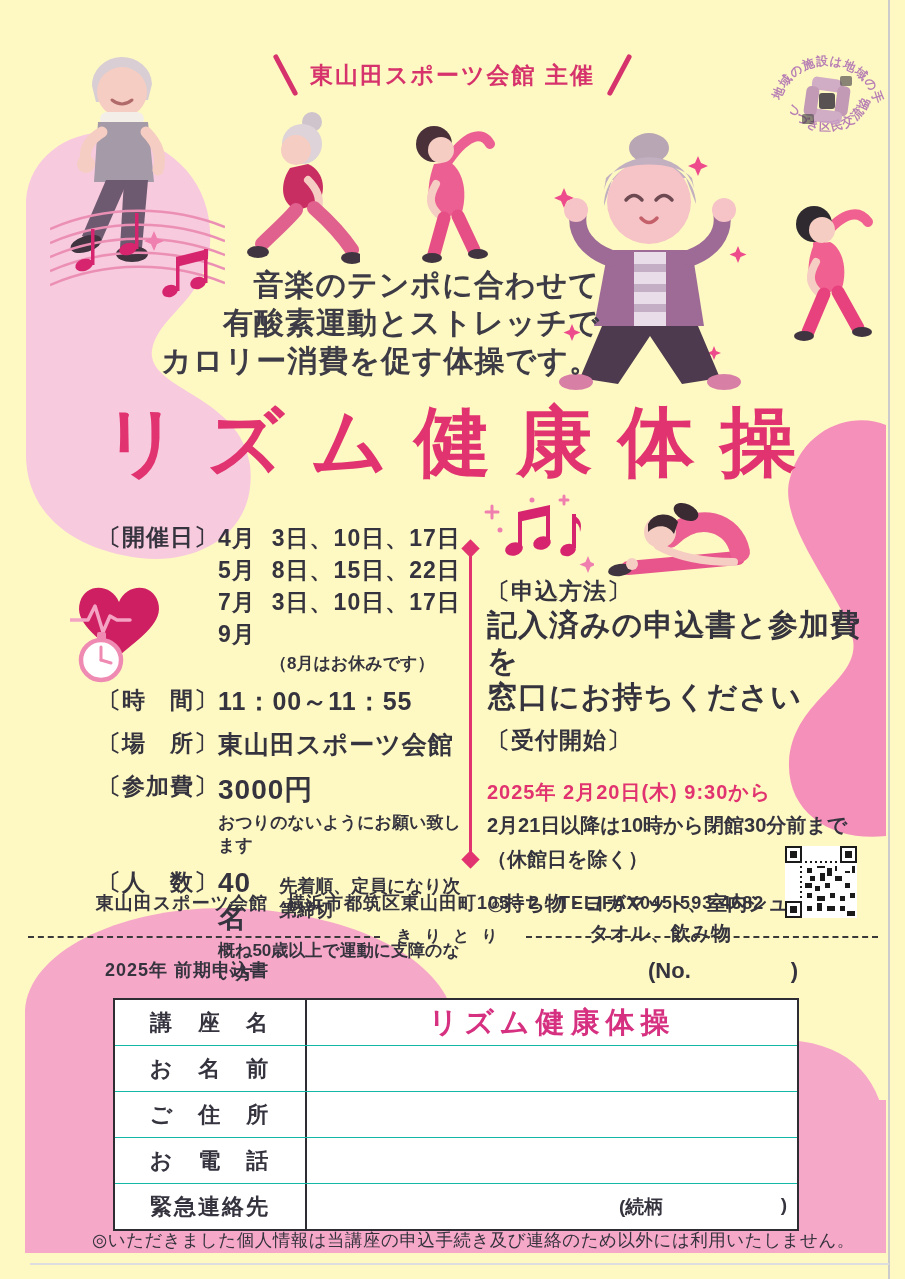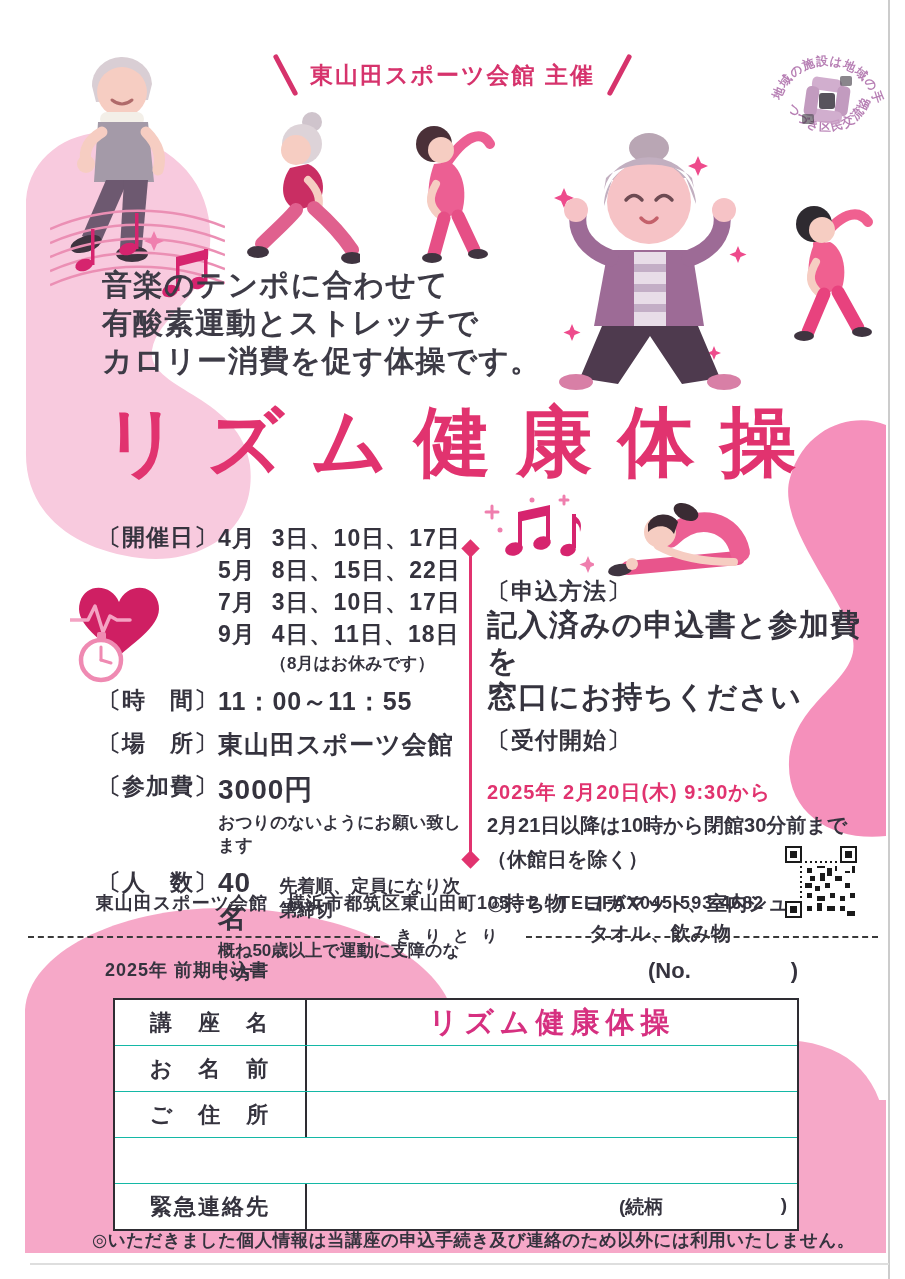--- a/index.html
+++ b/index.html
@@ -1,27 +1,27 @@
 <!DOCTYPE html>
 <html><head>
 <meta charset="utf-8">
 <style>
   html,body{margin:0;padding:0;background:#e9e9e9;}
-  #page{position:relative;width:905px;height:1279px;background:#ffffff;overflow:hidden;
+  #page{position:relative;width:905px;height:1279px;background:#fef9c3;overflow:hidden;
         font-family:"Liberation Sans","DejaVu Sans",sans-serif;color:#35333e;}
   .abs{position:absolute;}
   svg{display:block;}
   
   .banner{top:52px;left:0;width:100%;display:flex;justify-content:center;align-items:center;gap:22px;}
   .slash{width:5px;height:46px;border-radius:3px;background:#d6336c;}
   .slash.l{transform:rotate(-28deg);}
   .slash.r{transform:rotate(28deg);}
   .banner-text{font-size:23px;font-weight:700;color:#d6336c;letter-spacing:2px;}
   
-  .intro{top:266px;left:102px;width:490px;text-align:left;font-size:30px;line-height:38px;
+  .intro{top:266px;left:110px;width:490px;text-align:right;font-size:30px;line-height:38px;
          font-weight:700;color:#3d3b46;letter-spacing:1px;}
   
   .main-title{top:392px;left:0;width:100%;text-align:center;font-size:76px;font-weight:800;
               color:#e1336f;letter-spacing:26px;white-space:nowrap;text-indent:20px;}
   
   .leftcol{top:522px;left:98px;width:375px;}
   .srow-wrap{display:flex;}
   .slabel{width:120px;flex:0 0 120px;font-size:23px;font-weight:700;letter-spacing:1px;}
   .sched-rows{display:flex;flex-direction:column;}
   .srow{display:flex;gap:16px;font-size:23px;font-weight:700;line-height:32px;letter-spacing:1px;}
@@ -54,21 +54,21 @@
   .form-no{top:958px;left:648px;width:150px;display:flex;justify-content:space-between;font-size:22px;font-weight:700;}
   .apptable{top:998px;left:113px;width:682px;background:#ffffff;border:2px solid #2e2d33;}
   .trow{display:flex;height:45px;border-bottom:1px solid #14b8a6;}
   .trow:last-child{border-bottom:none;}
   .tlabel{flex:0 0 190px;border-right:2px solid #2e2d33;display:flex;align-items:center;justify-content:center;
           font-size:22px;font-weight:700;letter-spacing:2px;}
   .tvalue{flex:1;position:relative;display:flex;align-items:center;justify-content:center;}
   .course-val{font-size:29px;font-weight:800;color:#d63080;letter-spacing:6px;}
   .relation{position:absolute;right:10px;top:50%;transform:translateY(-50%);width:168px;
             display:flex;justify-content:space-between;font-size:19px;font-weight:700;}
-  .privacy{top:1228px;left:92px;font-size:17.5px;font-weight:700;letter-spacing:0.5px;}
+  .privacy{top:1228px;left:92px;font-size:17.5px;font-weight:400;letter-spacing:0.5px;}
 </style>
 </head>
 <body>
 
 <div id="page">
 
   <svg class="abs" style="top:0;left:0;" width="905" height="1279" viewBox="0 0 905 1279">
     <path d="M26,200 C30,150 80,126 120,134 C180,146 214,190 210,245 C206,300 158,315 152,350
              C146,390 240,395 250,465 C258,535 195,565 140,558 C75,550 24,515 26,450 Z" fill="#f8cade"></path>
     <path d="M886,425 C855,412 805,425 790,478 C776,525 845,598 853,640 C860,682 792,700 789,762
@@ -239,21 +239,20 @@
         <div class="srow">
             <span>5月</span>
             <span>8日、15日、22日</span>
           </div>
         <div class="srow">
             <span>7月</span>
             <span>3日、10日、17日</span>
           </div>
         <div class="srow">
             <span>9月</span>
-            <span>4日、11日、18日</span>
           </div>
         <div class="sched-note">（8月はお休みです）</div>
       </div>
     </div>
     <div class="drow">
       <div class="slabel">〔時　間〕</div>
       <div class="dvalue">11：00～11：55</div>
     </div>
     <div class="drow">
       <div class="slabel">〔場　所〕</div>
@@ -405,20 +404,21 @@
     </div>
     <div class="trow">
       <div class="tlabel">お　名　前</div>
       <div class="tvalue"></div>
     </div>
     <div class="trow">
       <div class="tlabel">ご　住　所</div>
       <div class="tvalue"></div>
     </div>
     <div class="trow">
+      <div class="tlabel">お　電　話</div>
       <div class="tvalue"></div>
     </div>
     <div class="trow">
       <div class="tlabel">緊急連絡先</div>
       <div class="tvalue">
         <div class="relation">
           <span>(続柄</span>
           <span>)</span>
         </div>
       </div>

